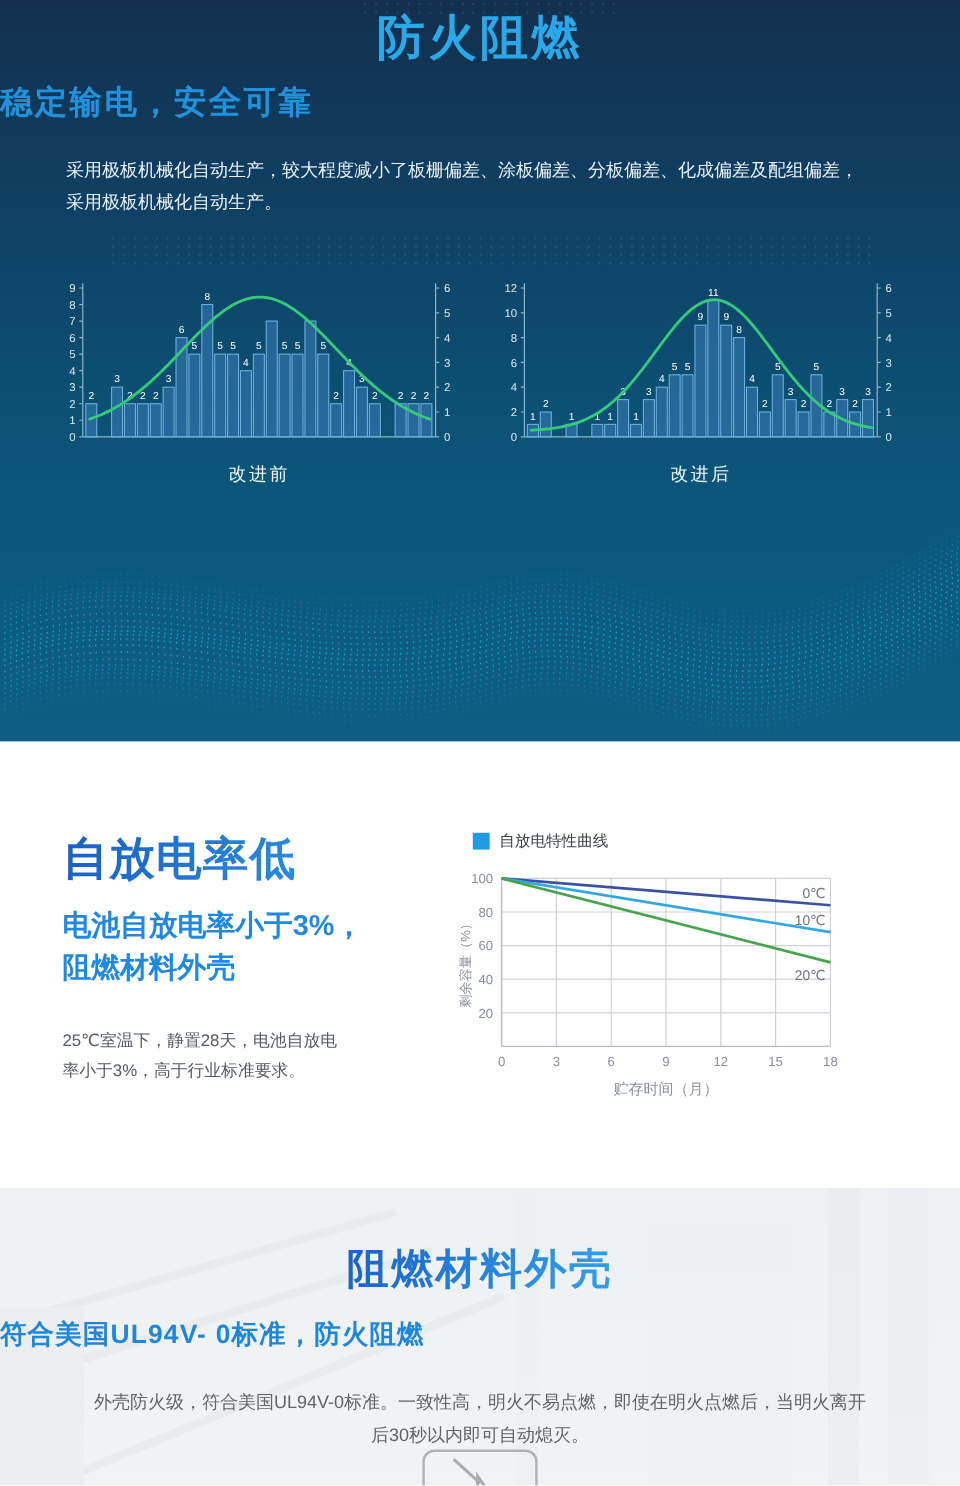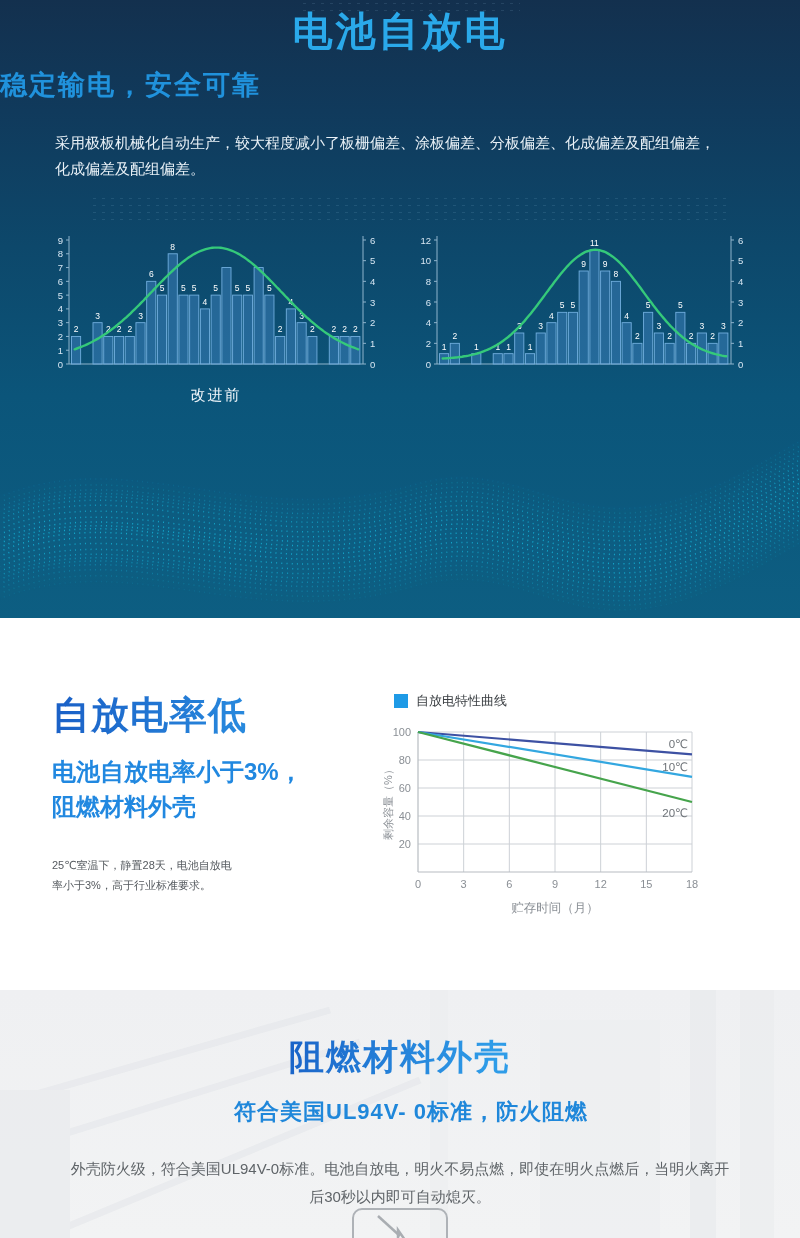--- a/index.html
+++ b/index.html
@@ -44,64 +44,64 @@
   .sd-left{position:absolute;left:52px;top:72px;width:310px;}
   .grad-title{
     margin:0;font-size:38px;font-weight:bold;letter-spacing:1px;
     background:linear-gradient(100deg,#1a5fc6 0%,#2e9ce8 90%);
     -webkit-background-clip:text;background-clip:text;color:transparent;
   }
   .sd-sub{
     margin:14px 0 0 0;font-size:24px;font-weight:bold;line-height:1.45;color:#2188e0;
   }
   .sd-body{
-    margin:30px 0 0 0;font-size:11px;line-height:1.85;color:#555a5f;width:300px;
+    margin:30px 0 0 0;font-size:14px;line-height:1.85;color:#555a5f;width:300px;
   }
   .sd-right{position:absolute;left:380px;top:74px;width:368px;}
   .legend{display:flex;align-items:center;gap:8px;margin-left:14px;}
   .legend-swatch{width:14px;height:14px;background:#1e9ae6;display:inline-block;}
   .legend-text{font-size:13px;color:#3c4044;}
   
   .flame{
     position:relative;width:800px;height:248px;overflow:hidden;
     background:linear-gradient(180deg,#eff0f2 0%,#f2f3f4 100%);
   }
   .flame-bg{position:absolute;left:0;top:0;opacity:.55;}
   .flame h3{
     position:relative;margin:0;padding-top:44px;text-align:center;
     font-size:35px;font-weight:bold;letter-spacing:2px;
   }
   .flame h3 span{
     background:linear-gradient(100deg,#1a63c8 0%,#2e9ce8 90%);
     -webkit-background-clip:text;background-clip:text;color:transparent;
   }
   .flame-sub{
-    position:relative;margin:16px 0 0 0;text-align:center;
-    font-size:22px;font-weight:bold;color:#1f87da;letter-spacing:1px;padding-left:22px;
+    position:relative;margin:16px 0 0 0;text-align:left;
+    font-size:22px;font-weight:bold;color:#1f87da;letter-spacing:1px;
   }
   .flame-body{
     position:relative;margin:28px auto 0 auto;width:700px;text-align:center;
     font-size:15px;line-height:1.85;color:#5f6468;
   }
   .flame-icon{
     position:absolute;left:352px;bottom:-26px;width:92px;height:52px;
     border:2px solid #aeb2b7;border-radius:10px;background:transparent;
   }
   svg{display:block;}
 </style>
 </head>
 <body>
 
 <section class="hero">
   <div class="hero-dots" style="left:300px;top:0;width:220px;height:16px;"></div>
   <div class="hero-dots" style="left:90px;top:195px;width:640px;height:26px;"></div>
-  <h1>电池自放电</h1>
+  <h1>防火阻燃</h1>
   <h2>稳定输电，安全可靠</h2>
   <p class="hero-body"><span>采用极板机械化自动生产，较大程度减小了板栅偏差、涂板偏差、分板偏差、化成偏差及配组偏差，</span><br>
-  <span>化成偏差及配组偏差。</span></p>
+  <span>采用极板机械化自动生产。</span></p>
 
   <div class="charts-row">
     <div class="chart-block">
       <svg id="hist0" width="342" height="152" viewBox="0 0 342 152">
           <g stroke="#8fb4cc" stroke-width="1">
             <line x1="24" y1="8" x2="24" y2="136"></line>
             <line x1="318" y1="8" x2="318" y2="136"></line>
             <line x1="24" y1="136" x2="318" y2="136"></line>
             <line x1="21" y1="136" x2="24" y2="136" stroke="#8fb4cc"></line>
             <line x1="21" y1="122.22222222222223" x2="24" y2="122.22222222222223" stroke="#8fb4cc"></line>
@@ -282,20 +282,21 @@
             <text x="245.88518518518518" y="101">3</text>
             <text x="256.6259259259259" y="111.33333333333334">2</text>
             <text x="267.3666666666667" y="80.33333333333333">5</text>
             <text x="278.10740740740744" y="111.33333333333334">2</text>
             <text x="288.84814814814814" y="101">3</text>
             <text x="299.5888888888889" y="111.33333333333334">2</text>
             <text x="310.3296296296296" y="101">3</text>
           </g>
           <path d="M29.7,130.5L31.9,130.4L34.0,130.2L36.2,130.1L38.3,129.9L40.5,129.7L42.6,129.5L44.8,129.3L46.9,129.0L49.1,128.7L51.2,128.3L53.4,128.0L55.5,127.6L57.6,127.1L59.8,126.6L61.9,126.1L64.1,125.5L66.2,124.8L68.4,124.1L70.5,123.3L72.7,122.5L74.8,121.6L77.0,120.6L79.1,119.5L81.3,118.4L83.4,117.2L85.6,115.9L87.7,114.5L89.9,113.0L92.0,111.4L94.2,109.8L96.3,108.0L98.5,106.2L100.6,104.2L102.8,102.2L104.9,100.0L107.1,97.8L109.2,95.5L111.4,93.1L113.5,90.6L115.6,88.1L117.8,85.4L119.9,82.7L122.1,80.0L124.2,77.2L126.4,74.3L128.5,71.5L130.7,68.6L132.8,65.6L135.0,62.7L137.1,59.8L139.3,56.9L141.4,54.1L143.6,51.3L145.7,48.5L147.9,45.8L150.0,43.2L152.2,40.7L154.3,38.3L156.5,36.0L158.6,33.9L160.8,31.9L162.9,30.1L165.1,28.4L167.2,26.9L169.4,25.6L171.5,24.4L173.6,23.5L175.8,22.8L177.9,22.2L180.1,21.9L182.2,21.8L184.4,21.9L186.5,22.2L188.7,22.8L190.8,23.5L193.0,24.4L195.1,25.6L197.3,26.9L199.4,28.4L201.6,30.1L203.7,31.9L205.9,33.9L208.0,36.0L210.2,38.3L212.3,40.7L214.5,43.2L216.6,45.8L218.8,48.5L220.9,51.3L223.1,54.1L225.2,56.9L227.4,59.8L229.5,62.7L231.6,65.6L233.8,68.6L235.9,71.5L238.1,74.3L240.2,77.2L242.4,80.0L244.5,82.7L246.7,85.4L248.8,88.1L251.0,90.6L253.1,93.1L255.3,95.5L257.4,97.8L259.6,100.0L261.7,102.2L263.9,104.2L266.0,106.2L268.2,108.0L270.3,109.8L272.5,111.4L274.6,113.0L276.8,114.5L278.9,115.9L281.1,117.2L283.2,118.4L285.4,119.5L287.5,120.6L289.6,121.6L291.8,122.5L293.9,123.3L296.1,124.1L298.2,124.8L300.4,125.5L302.5,126.1L304.7,126.6L306.8,127.1L309.0,127.6L311.1,128.0L313.3,128.3" fill="none" stroke="#35c97a" stroke-width="2.4" stroke-linecap="round"></path>
         </svg>
+      <div class="chart-title">改进后</div>
     </div>
   </div>
 
   <div class="wave-wrap">
     <svg id="wave" width="800" height="194" viewBox="0 0 800 194">
         <defs>
           <filter id="glow" x="-20%" y="-20%" width="140%" height="140%">
             <feGaussianBlur stdDeviation="3"></feGaussianBlur>
           </filter>
         </defs>
@@ -420,21 +421,21 @@
     <g fill="#e7e9ec">
       <rect x="0" y="100" width="70" height="148"></rect>
       <rect x="690" y="0" width="26" height="248"></rect>
       <rect x="740" y="0" width="34" height="248" fill="#eaecee"></rect>
       <rect x="430" y="0" width="18" height="248" fill="#ecEEf0"></rect>
       <rect x="540" y="30" width="120" height="218" fill="#edeff1"></rect>
     </g>
   </svg>
   <h3><span>阻燃材料外壳</span></h3>
   <p class="flame-sub">符合美国UL94V- 0标准，防火阻燃</p>
-  <p class="flame-body"><span>外壳防火级，符合美国UL94V-0标准。电池自放电，明火不易点燃，即使在明火点燃后，当明火离开</span><br>
+  <p class="flame-body"><span>外壳防火级，符合美国UL94V-0标准。一致性高，明火不易点燃，即使在明火点燃后，当明火离开</span><br>
   <span>后30秒以内即可自动熄灭。</span></p>
   <div class="flame-icon">
     <svg width="88" height="46" viewBox="0 0 88 46">
       <line x1="24" y1="6" x2="46" y2="26" stroke="#a9adb2" stroke-width="2.5"></line>
       <path d="M44 20 L58 40 L48 38 L44 46 Z" fill="none" stroke="#a9adb2" stroke-width="2.5"></path>
     </svg>
   </div>
 </section>
 
 </body></html>

